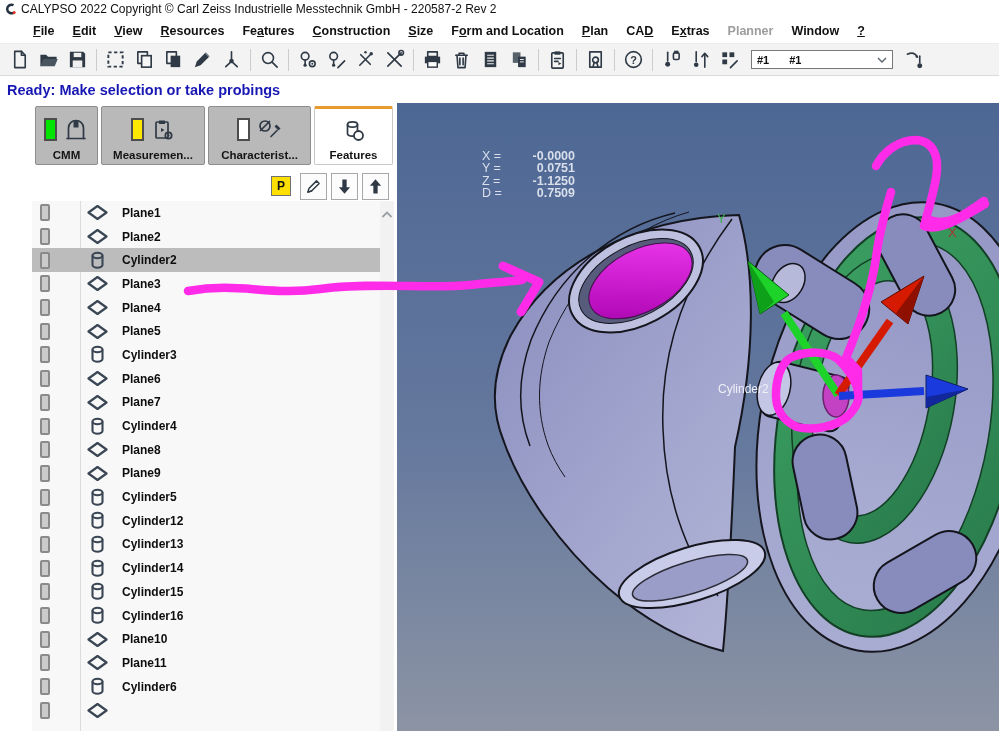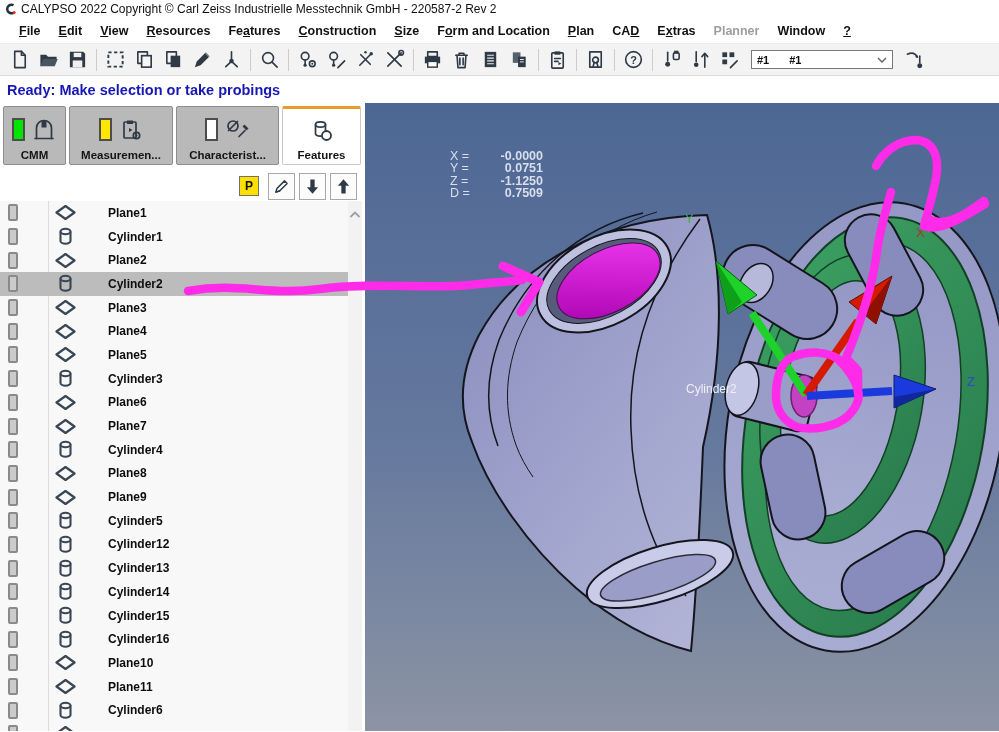--- a/index.html
+++ b/index.html
@@ -2,40 +2,40 @@
 <html><head>
 <meta charset="utf-8">
 <style>
   * { box-sizing: border-box; margin: 0; padding: 0; }
   html,body { width: 999px; height: 732px; overflow: hidden; background: #fff;
     font-family: "Liberation Sans", sans-serif; color: #111; }
 
   
   #titlebar { height: 18px; display: flex; align-items: center; gap: 5px;
     padding-left: 4px; font-size: 12px; background: #fff; }
-  #menubar { height: 26px; display: flex; align-items: center; padding-left: 10px;
+  #menubar { height: 26px; display: flex; align-items: center; padding-left: 24px;
     font-weight: bold; font-size: 12.5px; background: #fff; border-bottom: 1px solid #ececec; }
   .menu-item { padding: 0 9px; white-space: nowrap; cursor: default; }
   .menu-item.disabled { color: #9d9d9d; }
   #toolbar { height: 32px; display: flex; align-items: center; background: #f3f3f3;
     border-bottom: 1px solid #dadada; padding-left: 5px; }
   .tbtn { width: 29px; height: 27px; display: flex; align-items: center;
     justify-content: center; flex: none; }
   .tbtn svg { width: 21px; height: 21px; }
   .tsep { width: 1px; height: 22px; background: #cccccc; margin: 0 4px; flex: none; }
   .combo { width: 142px; height: 19px; border: 1px solid #787878; background: #fff;
     display: flex; align-items: center; font-size: 11px; font-weight: bold;
     padding: 0 5px; margin: 0 7px; flex: none; }
   .combo .c2 { margin-left: 20px; }
   .combo .chev { margin-left: auto; display: flex; }
   #statusbar { height: 27px; display: flex; align-items: center; padding-left: 7px;
     background: #fff; font-size: 14.5px; font-weight: bold; color: #1717b4; }
 
   
-  #main { position: relative; height: 628px; display: flex; }
+  #main { position: relative; height: 628px; display: flex; padding-left: 32px; }
   #left-panel { width: 365px; position: relative; background: #fff; flex: none; }
   #tabstrip { display: flex; gap: 3px; padding: 3px 0 0 3px; height: 62px; align-items: stretch; }
   .tab { background: #b9b9b9; border: 1px solid #8d8d8d; border-radius: 2px;
     display: flex; flex-direction: column; align-items: center; justify-content: flex-end;
     padding: 3px 2px 3px; font-size: 11.5px; font-weight: bold; color: #141414; }
   .tab:nth-child(1){ width: 63px; } .tab:nth-child(2){ width: 104px; }
   .tab:nth-child(3){ width: 103px; } .tab:nth-child(4){ width: 79px; }
   .tab.active { background: #fff; border-color: #c8c8c8; border-top: 3px solid #e89a2e; }
   .ticon-row { display: flex; align-items: center; gap: 6px; flex: 1; }
   .indicator { width: 13px; height: 23px; border: 2px solid #4d4d4d; }
@@ -49,21 +49,21 @@
     background: #ffdf00; font-size: 12px; font-weight: bold; margin-right: 5px; }
   #feature-list { position: absolute; top: 98px; left: 0; width: 348px; bottom: 0;
     overflow: hidden;
     background: linear-gradient(#dcdcdc,#dcdcdc) 48px 0/1px 100% no-repeat #f8f8f8; }
   .feature-row { height: 23.7px; display: flex; align-items: center; }
   .feature-row.selected { background: #bcbcbc; }
   .slot { width: 10px; height: 17px; border: 2px solid #8a8a8a; background: #cbcbcb;
     border-radius: 2px; margin-left: 8px; flex: none; }
   .ficon { width: 21px; height: 21px; margin-left: 37px; flex: none; }
   .ficon svg { width: 21px; height: 21px; }
-  .flabel { margin-left: 32px; font-size: 12px; font-weight: bold; color: #0d0d0d; }
+  .flabel { margin-left: 14px; font-size: 12px; font-weight: bold; color: #0d0d0d; }
   #scroll-gutter { position: absolute; top: 98px; left: 348px; width: 14px; bottom: 0;
     background: #f2f2f2; display: flex; justify-content: center; }
   #splitter { position: absolute; top: 98px; left: 362px; width: 3px; bottom: 0; background: #fff; }
 
   
   #viewport { position: relative; flex: 1; overflow: hidden; }
   #scene { position: absolute; left: 0; top: 0; }
   .vp-label { position: absolute; font-size: 13px; z-index: 5; }
   #readout { position: absolute; left: 85px; top: 47px; color: #d9dfeb;
     font-size: 12.5px; line-height: 12.4px; z-index: 5; }
@@ -370,28 +370,20 @@
           </svg>
         </div>
       </div>
     <div id="feature-list">
         <div class="feature-row">
           <span class="slot"></span>
           <span class="ficon"><svg viewBox="0 0 21 21">
               <path d="M10.5 4L19.5 10.5 10.5 17 1.5 10.5Z" fill="none" stroke="#3a4654" stroke-width="2.2" stroke-linejoin="round"></path>
             </svg></span>
           <span class="flabel">Plane1</span>
-        </div>
-        <div class="feature-row">
-          <span class="slot"></span>
-          <span class="ficon"><svg viewBox="0 0 21 21">
-              <path d="M5.5 5.5v9.5a5 2.7 0 0 0 10 0V5.5" fill="none" stroke="#3a4654" stroke-width="2.1"></path>
-              <ellipse cx="10.5" cy="5.5" rx="5" ry="2.7" fill="none" stroke="#3a4654" stroke-width="2.1"></ellipse>
-            </svg></span>
-          <span class="flabel">Cylinder1</span>
         </div>
         <div class="feature-row">
           <span class="slot"></span>
           <span class="ficon"><svg viewBox="0 0 21 21">
               <path d="M10.5 4L19.5 10.5 10.5 17 1.5 10.5Z" fill="none" stroke="#3a4654" stroke-width="2.2" stroke-linejoin="round"></path>
             </svg></span>
           <span class="flabel">Plane2</span>
         </div>
         <div class="feature-row selected">
           <span class="slot"></span>

